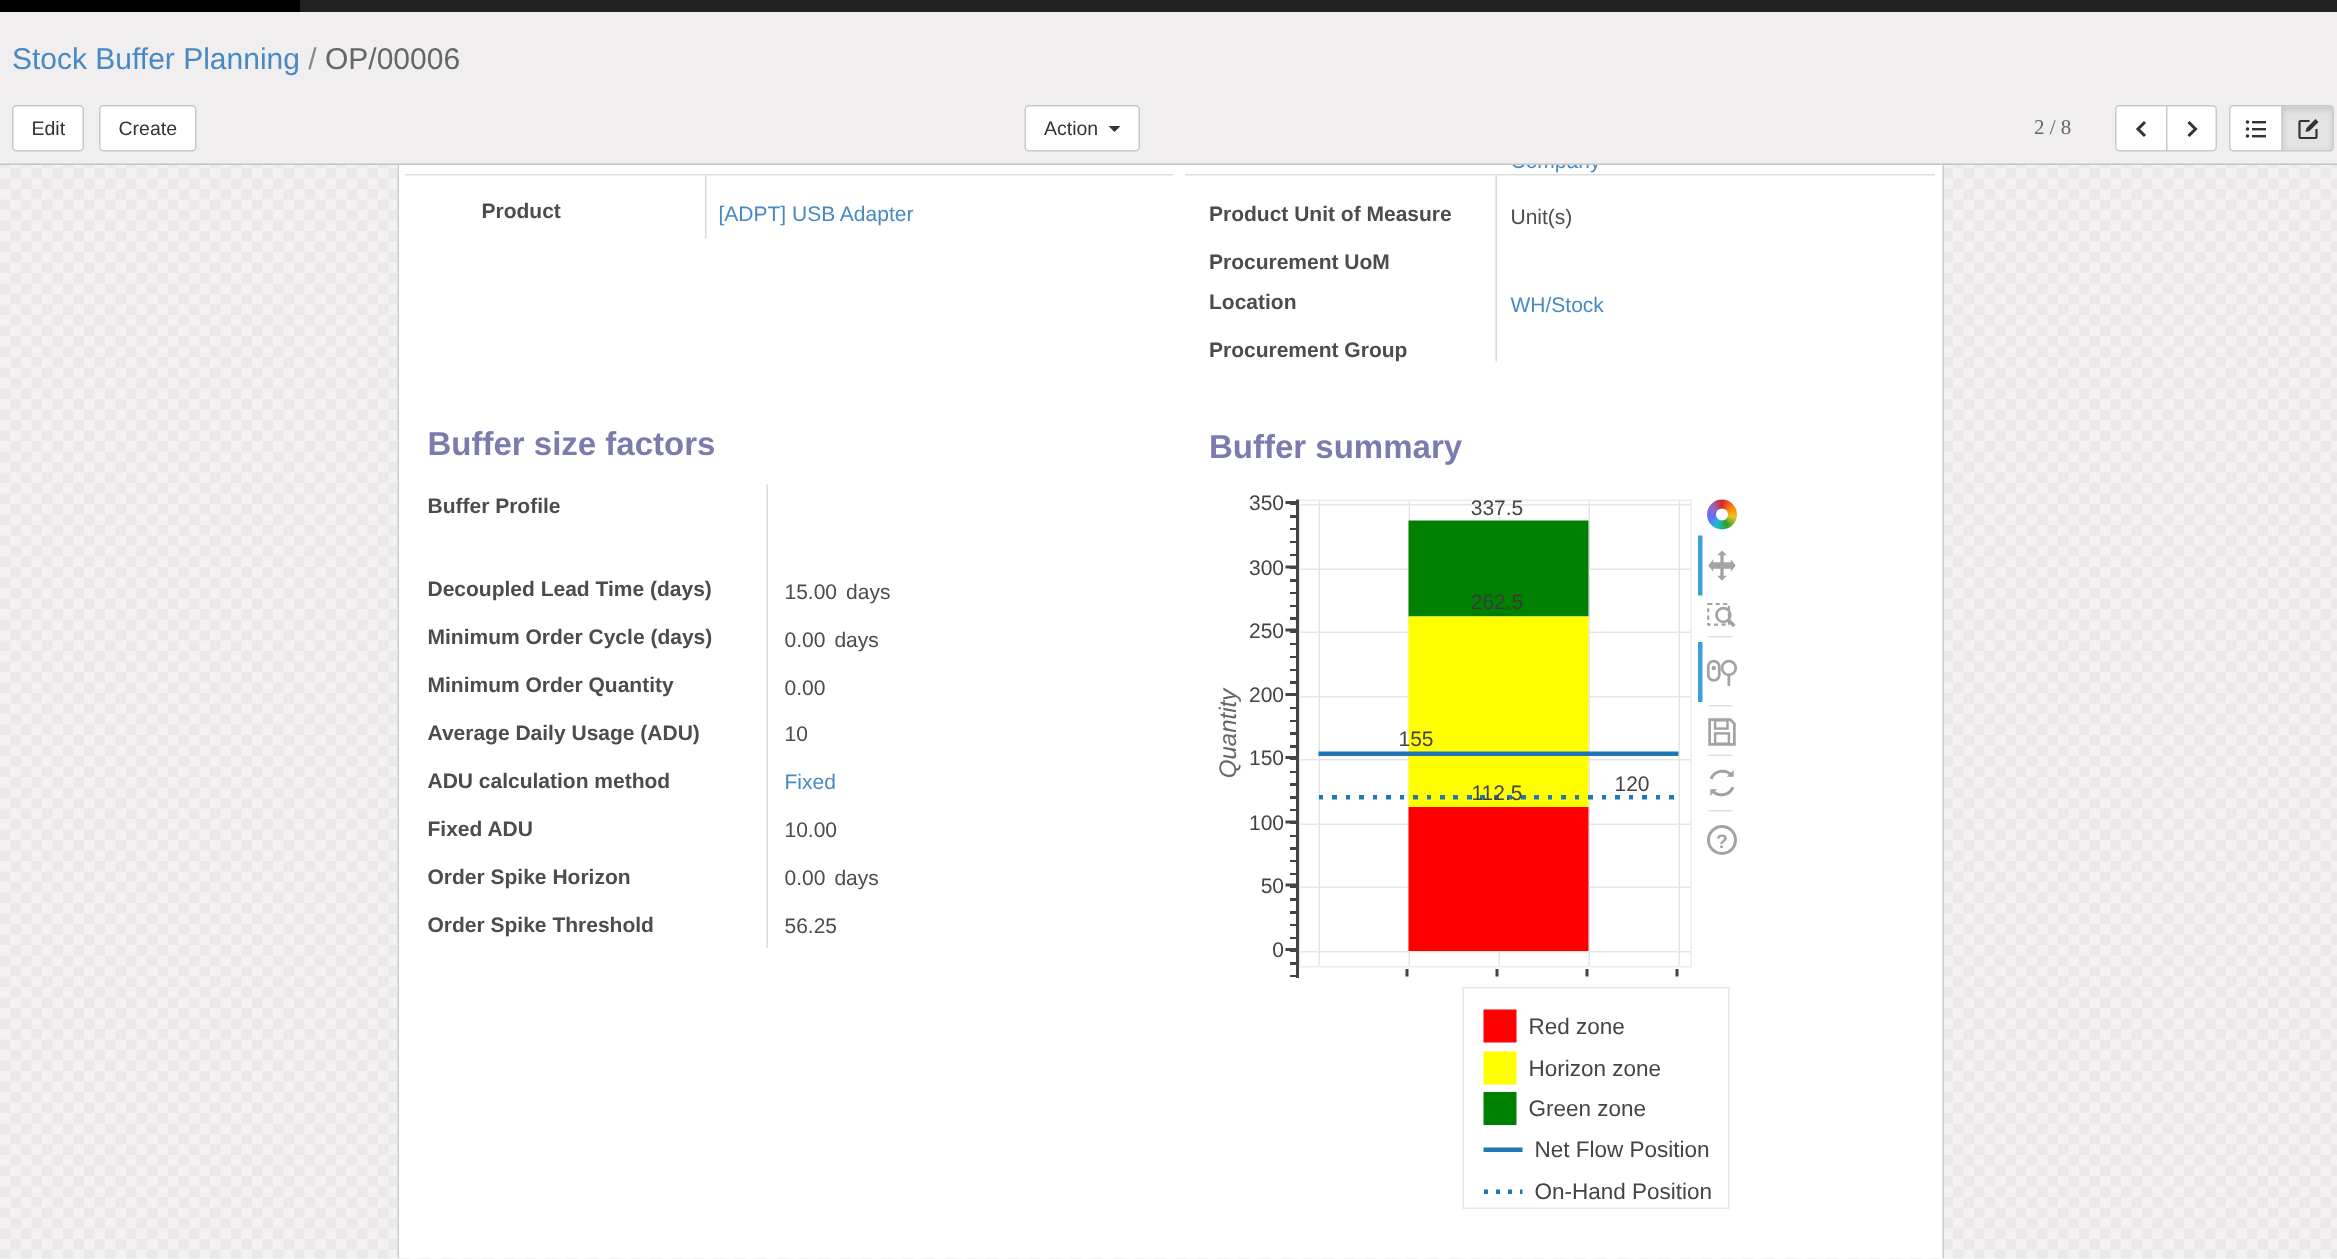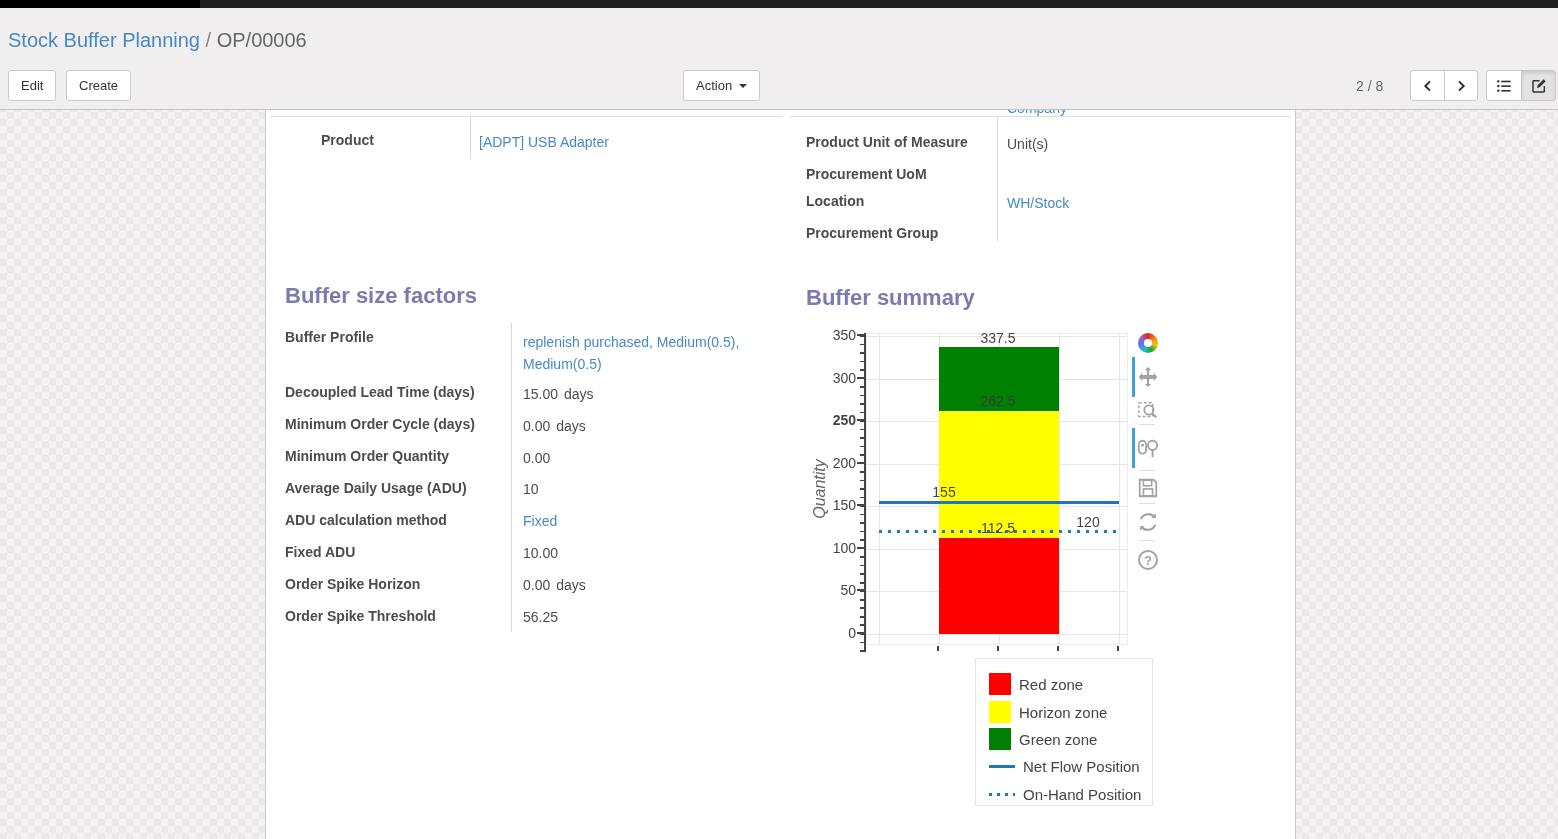--- a/index.html
+++ b/index.html
@@ -80,21 +80,21 @@
       <a>Stock Buffer Planning</a>
       <span> <span>/</span> </span>
       <span class="cur">OP/00006</span>
     </div>
     <button class="btn abs" style="left:8px; top:62px;">Edit</button>
     <button class="btn abs" style="left:66px; top:62px;">Create</button>
     <button class="btn abs" style="left:671px; top:62px;margin-left:12px;">
       <span>Action</span>
       <span class="caret"></span>
     </button>
-    <div class="abs pager-txt" style="left:1356px; top:70px;">2 / 8</div>
+    <div class="abs pager-txt" style="left:1356px; top:70px;font-family:Liberation Serif, serif;">2 / 8</div>
     <div class="abs btn-group" style="left:1410px; top:62px;">
       <button class="btn" style="width:35px; padding:0;">
         <svg width="16" height="16" viewBox="0 0 24 24">
             <polyline points="15 5 8 12 15 19" fill="none" stroke="#333" stroke-width="3"></polyline>
           </svg>
       </button>
       <button class="btn" style="width:34px; padding:0;">
         <svg width="16" height="16" viewBox="0 0 24 24">
             <polyline points="9 5 16 12 9 19" fill="none" stroke="#333" stroke-width="3"></polyline>
           </svg>
@@ -142,21 +142,20 @@
   <a class="abs val lnk" style="left:1007px; top:195px;">WH/Stock</a>
   <div class="abs lbl" style="left:806px; top:225px;">Procurement Group</div>
   <div class="abs val" style="left:1007px; top:227px;"></div>
 
   <div class="abs sec-title" style="left:285px; top:283px;">Buffer size factors</div>
   <div class="abs sec-title" style="left:806px; top:285px;">Buffer summary</div>
 
   <div class="abs vsep" style="left:511px; top:323px; height:309px;"></div>
 
   <div class="abs lbl" style="left:285px; top:329px;">Buffer Profile</div>
-  <a class="abs val lnk" style="left:523px; top:331px; width:252px; white-space:normal; line-height:22px;">replenish purchased, Medium(0.5), Medium(0.5)</a>
 
   <div class="abs lbl" style="left:285px; top:384px;">Decoupled Lead Time (days)</div>
   <div class="abs val" style="left:523px; top:386px;">
     <span>15.00</span><span class="suffix">days</span>
   </div>
 
   <div class="abs lbl" style="left:285px; top:416px;">Minimum Order Cycle (days)</div>
   <div class="abs val" style="left:523px; top:418px;">
     <span>0.00</span><span class="suffix">days</span>
   </div>
@@ -178,21 +177,21 @@
     <span>0.00</span><span class="suffix">days</span>
   </div>
 
   <div class="abs lbl" style="left:285px; top:608px;">Order Spike Threshold</div>
   <div class="abs val" style="left:523px; top:609px;">56.25</div>
 
   <div class="abs ytitle" style="left:770px; top:480px; width:100px; text-align:center;">Quantity</div>
 
   <div class="abs ytick-lbl" style="left:826px; top:327px;">350</div>
   <div class="abs ytick-lbl" style="left:826px; top:370px;">300</div>
-  <div class="abs ytick-lbl" style="left:826px; top:412px;font-weight:bold;">250</div>
+  <div class="abs ytick-lbl" style="left:826px; top:412px;">250</div>
   <div class="abs ytick-lbl" style="left:826px; top:455px;">200</div>
   <div class="abs ytick-lbl" style="left:826px; top:497px;">150</div>
   <div class="abs ytick-lbl" style="left:826px; top:540px;">100</div>
   <div class="abs ytick-lbl" style="left:826px; top:582px;">50</div>
   <div class="abs ytick-lbl" style="left:826px; top:625px;">0</div>
 
   <div class="abs plot" style="left:866px; top:333px; width:262px; height:312px;">
     <div class="hgrid" style="top:2px;"></div>
     <div class="hgrid" style="top:45px;"></div>
     <div class="hgrid" style="top:87px;"></div>

